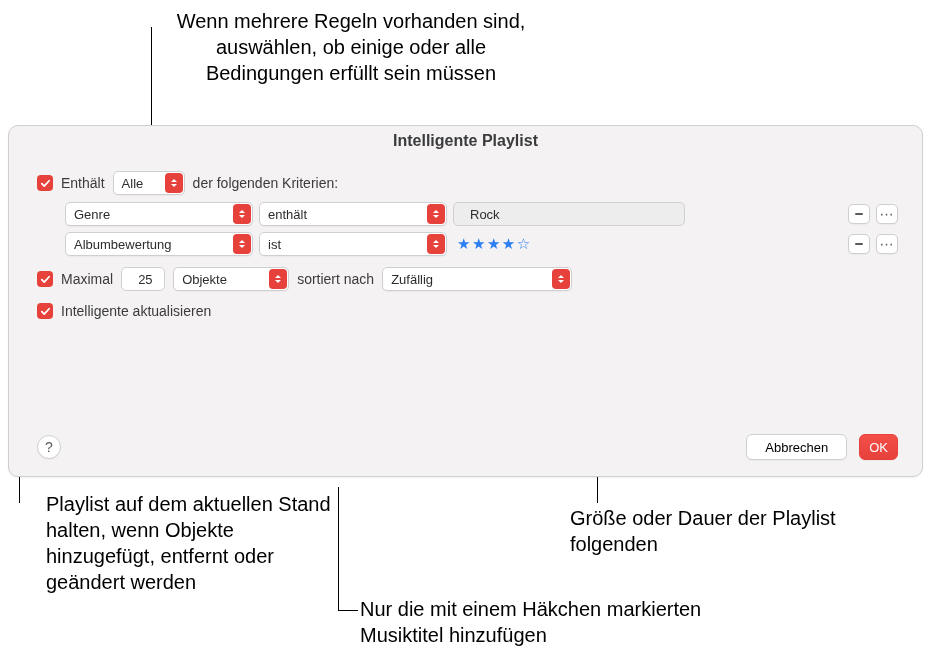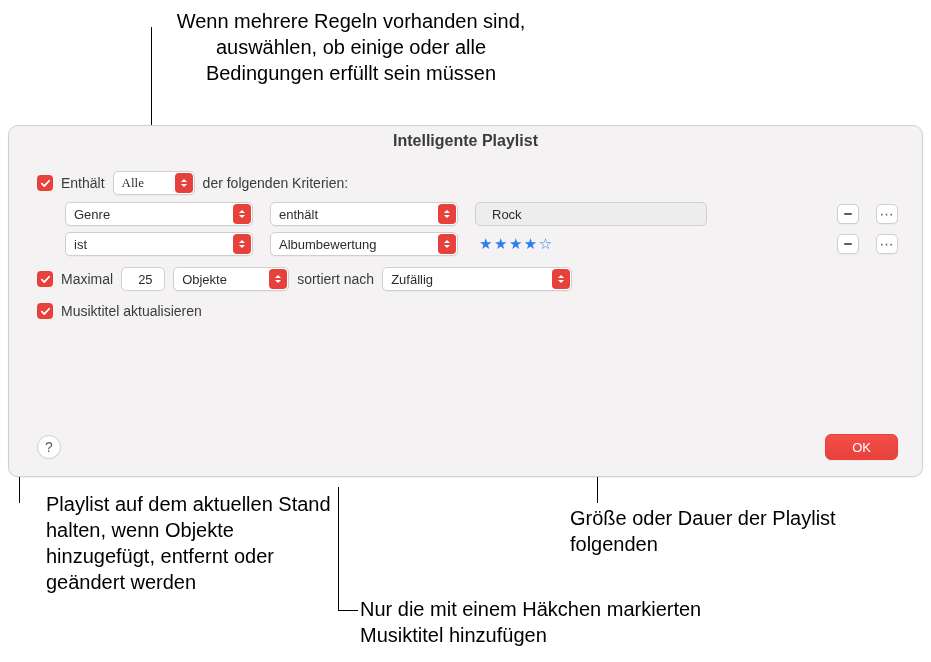--- a/index.html
+++ b/index.html
@@ -103,21 +103,21 @@
     color: #2c2c2e;
   }
   .rules {
     margin-left: 28px;
     margin-top: 6px;
     margin-bottom: 10px;
   }
   .rule-row {
     display: flex;
     align-items: center;
-    gap: 17px;
+    gap: 6px;
     margin: 6px 0;
   }
   .sel-attr { width: 188px; }
   .sel-op   { width: 188px; }
   .val-field { width: 232px; background:#eeedee; }
   .spacer { flex: 1; }
   .round-btn {
     width: 22px; height: 20px;
     border: 1px solid #cfcfd2;
     border-radius: 5px;
@@ -160,21 +160,21 @@
     font-size: 13px;
     display: flex; align-items: center; justify-content: center;
     margin-left: 12px;
     box-shadow: 0 1px 1px rgba(0,0,0,0.04);
   }
   .btn.primary {
     background: linear-gradient(#f44e49, #e7413c);
     border-color: #e7413c;
     color: #fff;
     font-weight: 500;
-    padding: 0 26px;
+    padding: 0 9px;
   }
   .inline-text { font-size: 14px; color: #3b3b3d; }
 </style>
 </head>
 <body>
 
 <div class="callout" style="left:156px; top:8px; width:390px;text-align:center;">Wenn mehrere Regeln vorhanden sind, auswählen, ob einige oder alle Bedingungen erfüllt sein müssen</div>
 
 <div class="callout" style="left:570px; top:505px; width:280px;">Größe oder Dauer der Playlist folgenden</div>
 
@@ -193,21 +193,21 @@
 
   <div class="body">
 
     <div class="row">
       <div class="checkbox">
         <svg viewBox="0 0 12 12">
             <path d="M2 6.2 L4.6 8.8 L10 3" stroke="#fff" stroke-width="2" fill="none" stroke-linecap="round" stroke-linejoin="round"></path>
           </svg>
       </div>
       <span class="cb-label">Enthält</span>
-      <div class="select" style="width:82px;font-family:Liberation Serif, serif;">
+      <div class="select" style="width:72px;">
         <span>Alle</span>
         <div class="knob"></div>
       </div>
       <span class="inline-text">der folgenden Kriterien:</span>
     </div>
 
     <div class="rules">
 
       <div class="rule-row">
         <div class="select sel-attr">
@@ -226,26 +226,26 @@
           <svg width="12" height="12" viewBox="0 0 12 12">
               <rect x="2" y="5" width="8" height="2" rx="1" fill="#5c5c5e"></rect>
             </svg>
         </div>
         <div class="round-btn">
           <span style="letter-spacing:1px;">⋯</span>
         </div>
       </div>
 
       <div class="rule-row">
+        <div class="select sel-attr">
+          <span>Albumbewertung</span>
+          <div class="knob"></div>
+        </div>
         <div class="select sel-op">
           <span>ist</span>
-          <div class="knob"></div>
-        </div>
-        <div class="select sel-attr">
-          <span>Albumbewertung</span>
           <div class="knob"></div>
         </div>
         <div class="stars">
           <span class="star">★</span>
           <span class="star">★</span>
           <span class="star">★</span>
           <span class="star">★</span>
           <span class="star empty">☆</span>
         </div>
         <div class="spacer"></div>
@@ -282,28 +282,31 @@
       </div>
     </div>
 
 
     <div class="row">
       <div class="checkbox">
         <svg viewBox="0 0 12 12">
             <path d="M2 6.2 L4.6 8.8 L10 3" stroke="#fff" stroke-width="2" fill="none" stroke-linecap="round" stroke-linejoin="round"></path>
           </svg>
       </div>
-      <span class="cb-label">Musiktitel aktualisieren</span>
+      <span class="cb-label">Intelligente aktualisieren</span>
     </div>
 
   </div>
 
   <div class="footer">
     <div class="help-btn">
       <span>?</span>
     </div>
     <div class="footer-spacer"></div>
+    <div class="btn">
+      <span>Abbrechen</span>
+    </div>
     <div class="btn primary">
       <span>OK</span>
     </div>
   </div>
 
 </div>
 
 </body></html>

